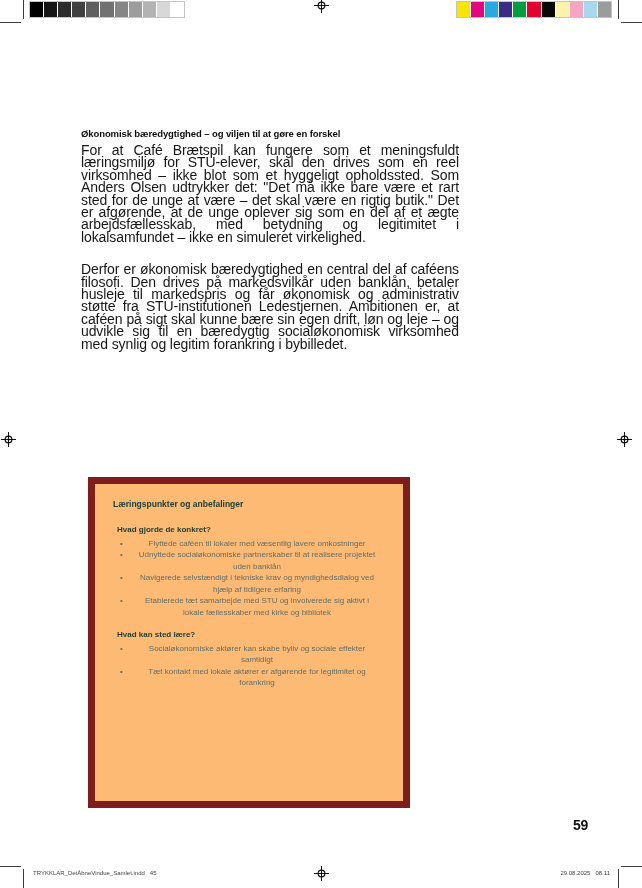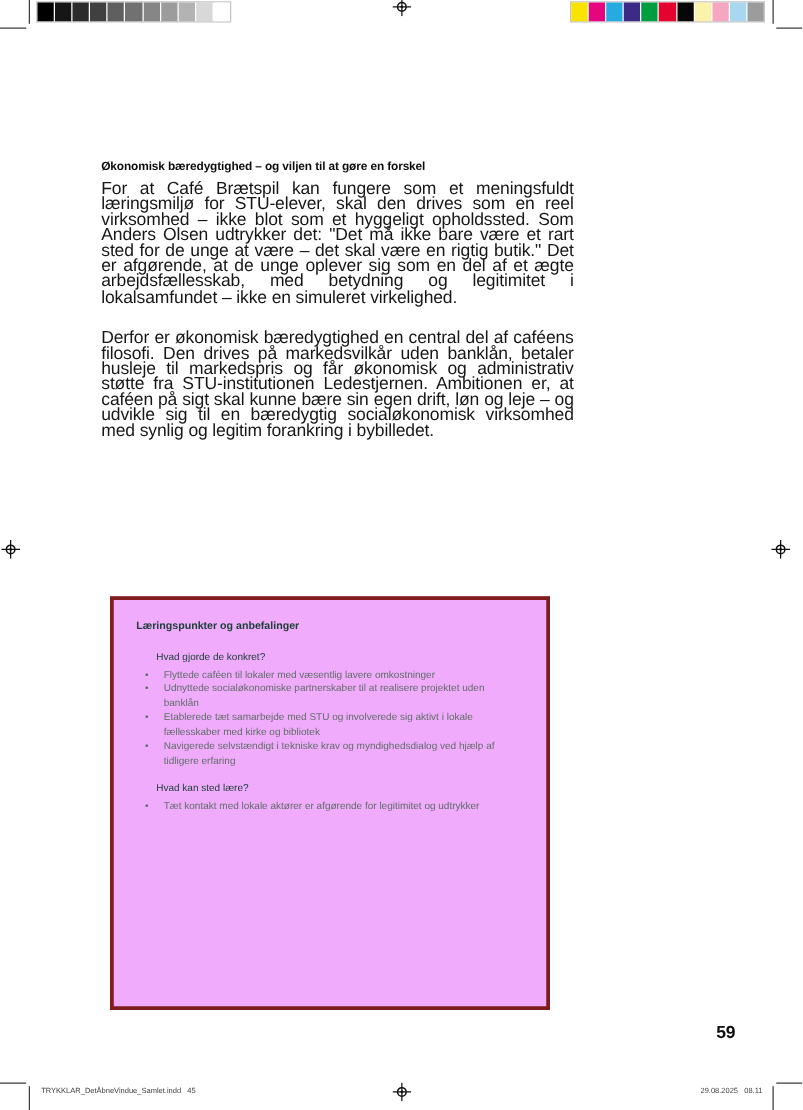--- a/index.html
+++ b/index.html
@@ -30,39 +30,39 @@
     color:#0d0d0d;letter-spacing:-0.1px;
   }
   .article p{
     margin:0;font-size:14px;line-height:12.4px;text-align:justify;
     color:#161616;letter-spacing:-0.1px;hyphens:auto;
   }
   .article p + p{margin-top:20px;}
 
   
   .info-box{
-    position:absolute;left:88px;top:477px;width:352px;height:331px;
-    box-sizing:border-box;border:3px solid #7f1d1d;background:#f0abfc;
+    position:absolute;left:88px;top:477px;width:322px;height:331px;
+    box-sizing:border-box;border:7px solid #7f1d1d;background:#fdba74;
     padding:15px 24px 12px 18px;
   }
   .info-box .box-title{
     margin:0 0 14px 0;font-size:8.5px;font-weight:bold;color:#1c4037;line-height:11px;
   }
   .info-box .box-intro{
     margin:0 0 13px 1px;font-size:8px;color:#5f6e67;line-height:11px;
   }
   .info-box h4{
-    margin:0 0 2px 16px;font-size:8px;font-weight:normal;color:#1c4037;line-height:11.5px;
+    margin:0 0 2px 4px;font-size:8px;font-weight:bold;color:#1c4037;line-height:11.5px;
   }
   .info-box ul{
     list-style:none;margin:0 0 11px 0;padding:0;
   }
   .info-box li{
     position:relative;padding-left:22px;font-size:8px;line-height:11.5px;
-    color:#5f6e67;text-align:left;
+    color:#5f6e67;text-align:center;
   }
   .info-box li::before{
     content:"•";position:absolute;left:7px;top:0;color:#5f6e67;
   }
 
   
   .page-number{
     position:absolute;left:573px;top:817px;font-size:14px;font-weight:bold;color:#0d0d0d;
     letter-spacing:-0.2px;
   }
@@ -144,27 +144,28 @@
     <p>Derfor er økonomisk bæredygtighed en central del af caféens filosofi. Den drives på markedsvilkår uden banklån, betaler husleje til markedspris og får økonomisk og administrativ støtte fra STU-institutionen Ledestjernen. Ambitionen er, at caféen på sigt skal kunne bære sin egen drift, løn og leje – og udvikle sig til en bæredygtig socialøkonomisk virksomhed med synlig og legitim forankring i bybilledet.</p>
   </div>
 
   <div class="info-box">
     <h3 class="box-title">Læringspunkter og anbefalinger</h3>
 
     <h4>Hvad gjorde de konkret?</h4>
     <ul>
       <li>Flyttede caféen til lokaler med væsentlig lavere omkostninger</li>
       <li>Udnyttede socialøkonomiske partnerskaber til at realisere projektet uden banklån</li>
+      <li>Navigerede selvstændigt i tekniske krav og myndighedsdialog ved hjælp af tidligere erfaring</li>
       <li>Etablerede tæt samarbejde med STU og involverede sig aktivt i lokale fællesskaber med kirke og bibliotek</li>
-      <li>Navigerede selvstændigt i tekniske krav og myndighedsdialog ved hjælp af tidligere erfaring</li>
     </ul>
 
     <h4>Hvad kan sted lære?</h4>
     <ul>
-      <li>Tæt kontakt med lokale aktører er afgørende for legitimitet og udtrykker</li>
+      <li>Socialøkonomiske aktører kan skabe byliv og sociale effekter samtidigt</li>
+      <li>Tæt kontakt med lokale aktører er afgørende for legitimitet og forankring</li>
     </ul>
   </div>
 
   <div class="page-number">59</div>
   <div class="footer left">TRYKKLAR_DetÅbneVindue_Samlet.indd   45</div>
   <div class="footer right">29.08.2025   08.11</div>
 
 </div>
 
 </body></html>

